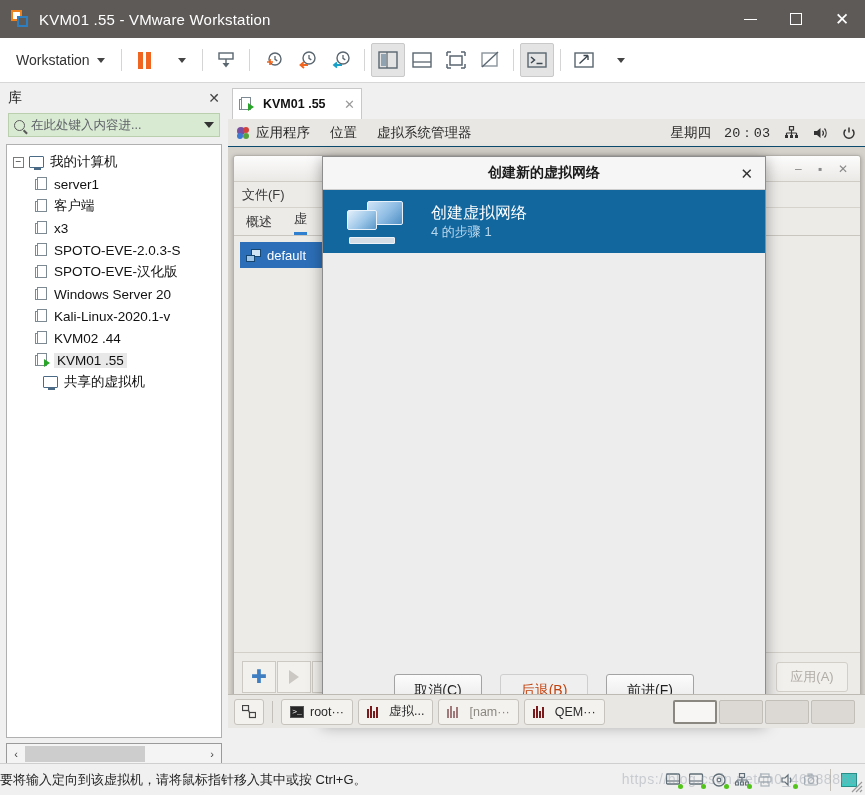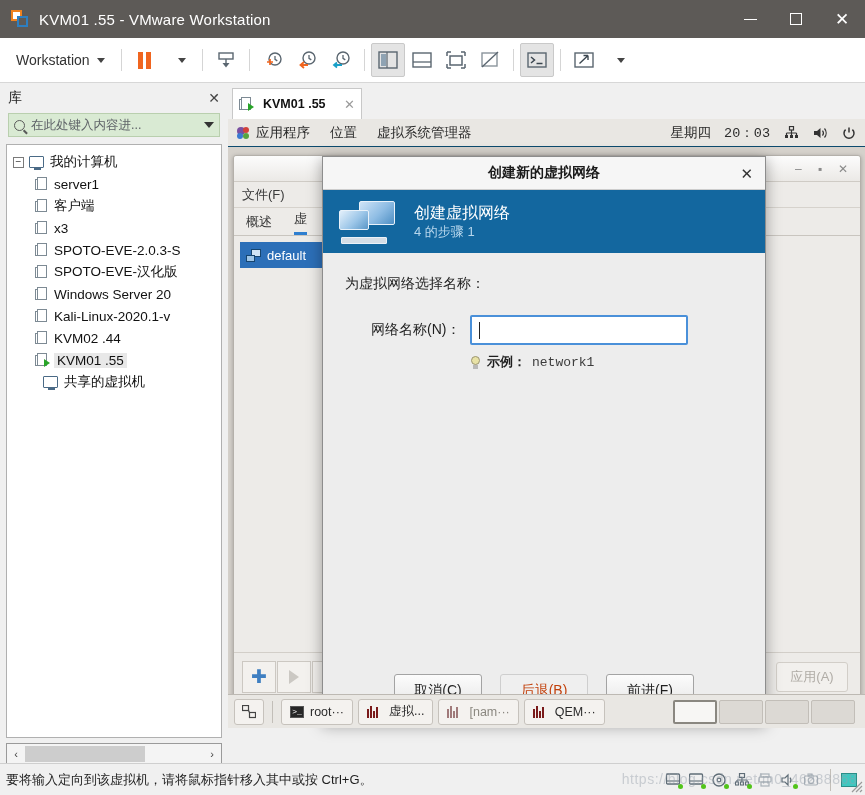--- a/index.html
+++ b/index.html
@@ -135,21 +135,21 @@
      border:1px solid #d2cec8; background:#f2f0ed; color:#b0aca6; font-size:13px;
      display:flex;align-items:center;justify-content:center; border-radius:3px;}
 
   
   .dlg { position:absolute; left:322px; top:156px; width:444px; height:567px;
      background:#ededed; border:1px solid #8d8d8d; box-shadow:0 3px 14px rgba(0,0,0,.35); }
   .dlg-title { height:33px; background:#f6f6f6; border-bottom:1px solid #cdcdcd;
      display:flex; align-items:center; justify-content:center; position:relative; }
   .dlg-title span.t { font-size:14px; font-weight:bold; color:#1b1b1b; }
   .dlg-title .x { position:absolute; right:12px; top:8px; font-size:15px; color:#333; cursor:pointer; }
-  .dlg-banner { height:63px; background:#13679f; display:flex; align-items:center; padding-left:16px; gap:19px; }
+  .dlg-banner { height:63px; background:#13679f; display:flex; align-items:center; padding-left:24px; gap:28px; }
   .banner-ic { width:56px; height:44px; position:relative; flex:0 0 auto; }
   .bi-m1 { position:absolute; right:0; top:1px; width:36px; height:24px;
      background:linear-gradient(135deg,#cfe4f7 0%, #8fbde4 55%, #4e8fc4 100%);
      border:1.6px solid #e9f2fa; border-radius:2px; }
   .bi-m2 { position:absolute; left:0; top:10px; width:30px; height:20px;
      background:linear-gradient(135deg,#e3f0fb 0%, #9cc6e8 55%, #5a97c8 100%);
      border:1.6px solid #e9f2fa; border-radius:2px; }
   .bi-base { position:absolute; left:2px; bottom:0; width:46px; height:7px;
      background:#d4dde6; border:1.4px solid #eaf1f8; border-radius:1px; }
   .banner-txt .b1 { font-size:16px; color:#ffffff; line-height:20px; }
@@ -187,21 +187,21 @@
   .vmw-ic { width:16px;height:12px;display:flex;gap:1px;align-items:flex-end;flex:0 0 auto;}
   .vmw-ic i{display:block;width:2px;background:#7a1a1a;}
   .gt-sep { width:1px;height:22px;background:#c2beb8;margin:0 3px;}
   .wsw { margin-left:auto; display:flex; gap:2px; padding-right:4px; }
   .ws { width:44px; height:24px; background:#dcd9d4; border:1px solid #c2beb8; border-radius:2px;}
   .ws.act { background:#f7f6f4; border:2px solid #8a8780; }
 
   
   .statusbar { position:absolute; left:0; bottom:0; width:865px; height:32px;
      background:#f0f0f0; border-top:1px solid #cfcfcf; display:flex; align-items:center;
-     padding-left:6px; }
+     }
   .status-txt { font-size:13px; color:#1f1f1f; }
   .status-icons { margin-left:auto; display:flex; align-items:center; gap:7px; padding-right:8px; }
   .sic { width:16px;height:14px;position:relative; }
   .sic .dot { position:absolute; right:-1px; bottom:-2px; width:5px;height:5px;border-radius:50%;
      background:#52c41a; }
   .sic.teal { background:#3ec8c0; border:1px solid #2a8e88; }
   .watermark { position:absolute; right:8px; bottom:8px; font-size:14px; color:rgba(150,160,170,.45);
      letter-spacing:.5px; pointer-events:none; }
   .grip { position:absolute; right:2px; bottom:2px; width:12px; height:12px; }
 </style>
@@ -514,38 +514,20 @@
         <span class="banner-ic">
           <span class="bi-m1"></span>
             <span class="bi-m2"></span>
             <span class="bi-base"></span>
         </span>
         <span class="banner-txt">
           <div class="b1">创建虚拟网络</div>
           <div class="b2">4 的步骤 1</div>
         </span>
       </div>
-      <div class="dlg-body">
-        <div class="prompt">为虚拟网络选择名称：</div>
-        <div class="field-row">
-          <span class="field-lbl">网络名称(N)：</span>
-          <span class="field-in">
-            <span class="caret-bar"></span>
-            <span></span>
-          </span>
-        </div>
-        <div class="hint-row">
-          <span class="bulb">
-              <span class="g"></span>
-              <span class="s"></span>
-            </span>
-          <span class="hint-k">示例：</span>
-          <span class="hint-v">network1</span>
-        </div>
-      </div>
       <div class="dlg-foot">
         <span class="dbtn">取消(C)</span>
         <span class="dbtn disabled">后退(B)</span>
         <span class="dbtn">前进(F)</span>
       </div>
     </div>
 
     <div class="gtask">
       <span class="gt-btn sq">
         <svg width="14" height="14" viewBox="0 0 14 14">

